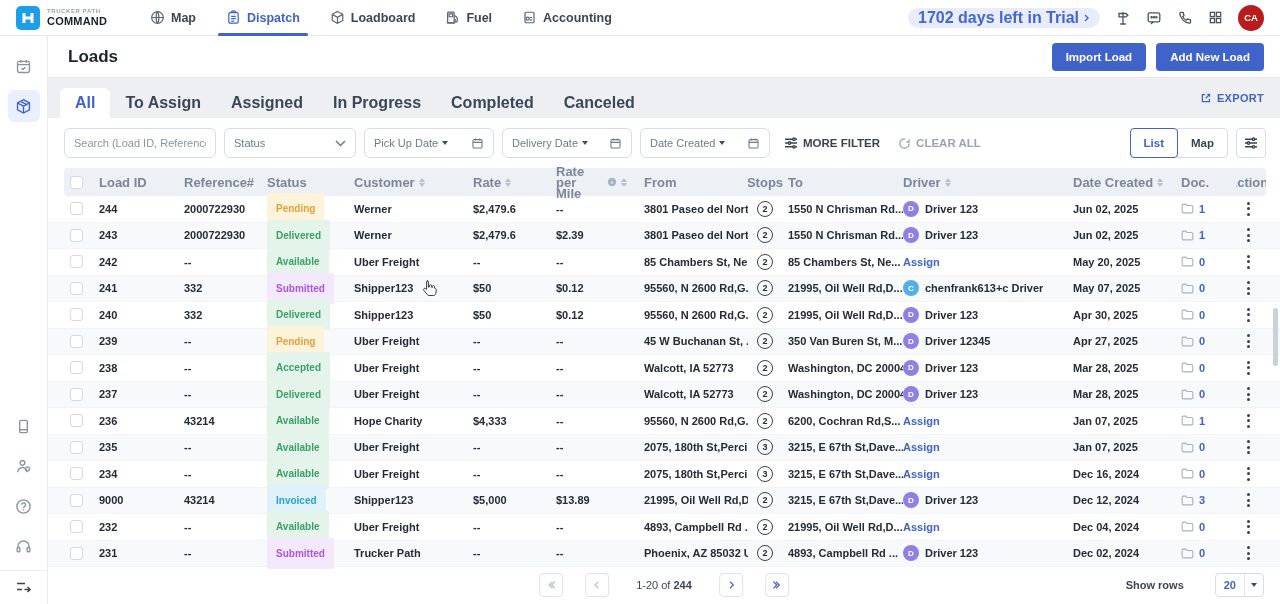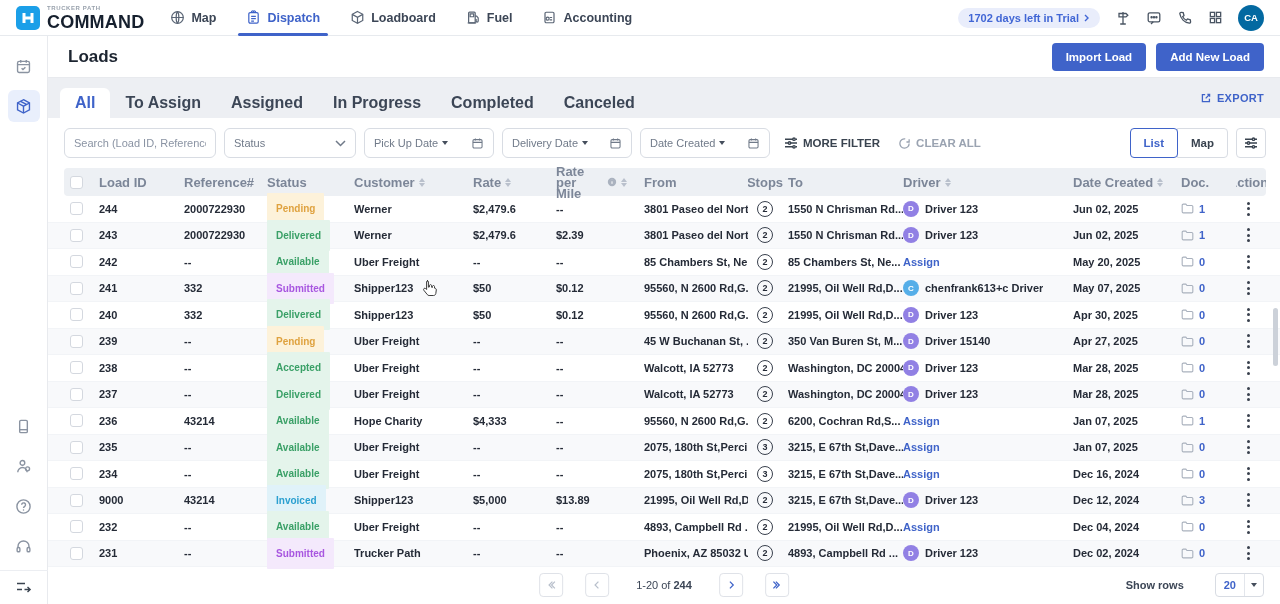--- a/index.html
+++ b/index.html
@@ -8,34 +8,34 @@
   .app { position:relative; width:1280px; height:604px; }
 
   
   .topbar { position:absolute; top:0; left:0; right:0; height:36px; background:#fff;
     border-bottom:1px solid #e7eaee; display:flex; align-items:center; z-index:30; }
   .brand { display:flex; align-items:center; gap:7px; padding:0 14px 0 16px; min-width:138px; }
   .brand-logo { width:24px; height:24px; border-radius:5px; background:#1b9fe8; display:flex;
     align-items:center; justify-content:center; flex:0 0 auto; }
   .brand-text { display:flex; flex-direction:column; line-height:1; }
   .brand-top { font-size:6px; letter-spacing:.6px; color:#98a1ac; font-weight:700; margin-bottom:2px; }
-  .brand-bottom { font-size:18px; font-weight:800; color:#16202e; letter-spacing:.2px; }
+  .brand-bottom { font-size:11px; font-weight:800; color:#16202e; letter-spacing:.2px; }
   .main-nav { display:flex; align-items:stretch; height:100%; gap:30px; margin-left:12px; }
   .nav-item { display:flex; align-items:center; gap:6px; font-size:12.5px; font-weight:600;
     color:#3c4656; position:relative; cursor:pointer; }
   .nav-item .nicon { color:#5a6575; display:flex; }
   .nav-item.active { color:#3f63c9; }
   .nav-item.active .nicon { color:#3f63c9; }
   .nav-item.active::after { content:""; position:absolute; left:-8px; right:-8px; bottom:-1px;
     height:3px; border-radius:3px; background:#3f63c9; }
   .topbar-right { margin-left:auto; display:flex; align-items:center; gap:15px; padding-right:16px; }
   .trial-pill { height:20px; display:flex; align-items:center; gap:4px; background:#e9edfb;
-    border-radius:10px; padding:0 10px; font-size:11px; font-weight:700; color:#4166d5; }
+    border-radius:10px; padding:0 10px; font-size:16px; font-weight:700; color:#4166d5; }
   .tb-icon { color:#4a5563; display:flex; }
-  .avatar { width:26px; height:26px; border-radius:50%; background:#0369a1; color:#fff;
+  .avatar { width:26px; height:26px; border-radius:50%; background:#b91c1c; color:#fff;
     font-size:9.5px; font-weight:800; display:flex; align-items:center; justify-content:center; }
 
   
   .sidebar { position:absolute; top:36px; left:0; bottom:0; width:48px; background:#fff;
     border-right:1px solid #e8eaee; display:flex; flex-direction:column; align-items:center;
     padding-top:14px; z-index:20; }
   .side-item { width:32px; height:32px; border-radius:6px; display:flex; align-items:center;
     justify-content:center; color:#8a93a1; margin-bottom:8px; cursor:pointer; }
   .side-item.active { background:#e9effc; color:#3f63c9; }
   .side-bottom { margin-top:auto; display:flex; flex-direction:column; align-items:center; }
@@ -701,21 +701,21 @@
     <div class="cell c-customer">Uber Freight</div>
     <div class="cell c-rate">--</div>
     <div class="cell c-rpm">--</div>
     <div class="cell c-from">45 W Buchanan St, ...</div>
     <div class="cell c-stops">
               <span class="stops-circle">2</span>
             </div>
     <div class="cell c-to">350 Van Buren St, M...</div>
     <div class="cell c-driver">
       <span class="drv-avatar" style="background: rgb(145, 128, 228);">D</span>
-      <span class="drv-name">Driver 15140</span>
+      <span class="drv-name">Driver 12345</span>
     </div>
     <div class="cell c-date">Apr 27, 2025</div>
     <div class="cell c-doc">
       <span class="doc-ic">
         <svg width="13" height="11" viewBox="0 0 14 12" fill="none" stroke="#a9b1bd" stroke-width="1.2">
                   <path d="M1.2 2.4a1.2 1.2 0 011.2-1.2h2.8l1.2 1.5h5.2a1.2 1.2 0 011.2 1.2v5.7a1.2 1.2 0 01-1.2 1.2H2.4a1.2 1.2 0 01-1.2-1.2z"></path>
                 </svg>
       </span>
       <span class="doc-count">0</span>
     </div>

